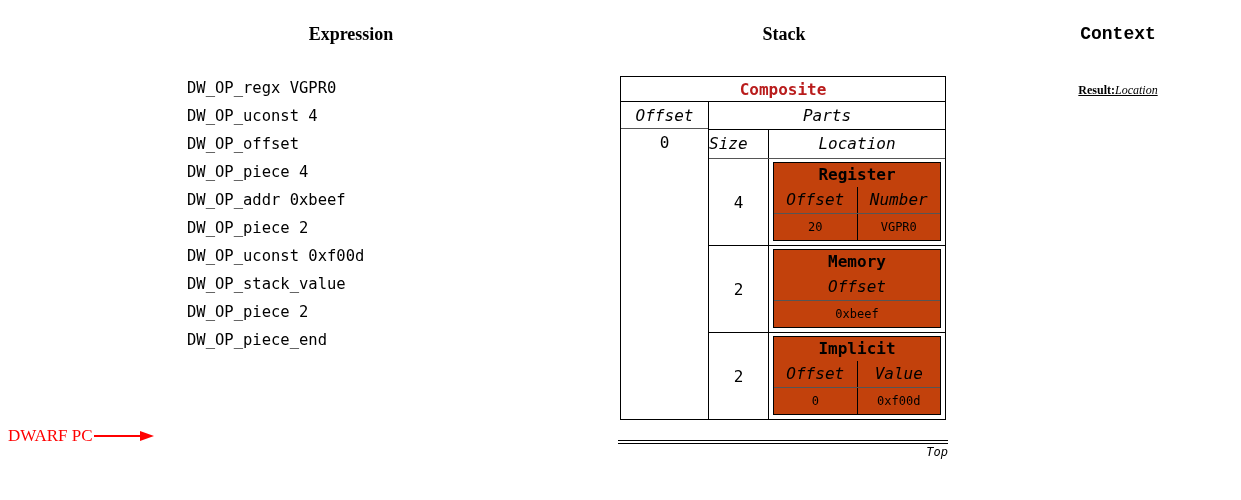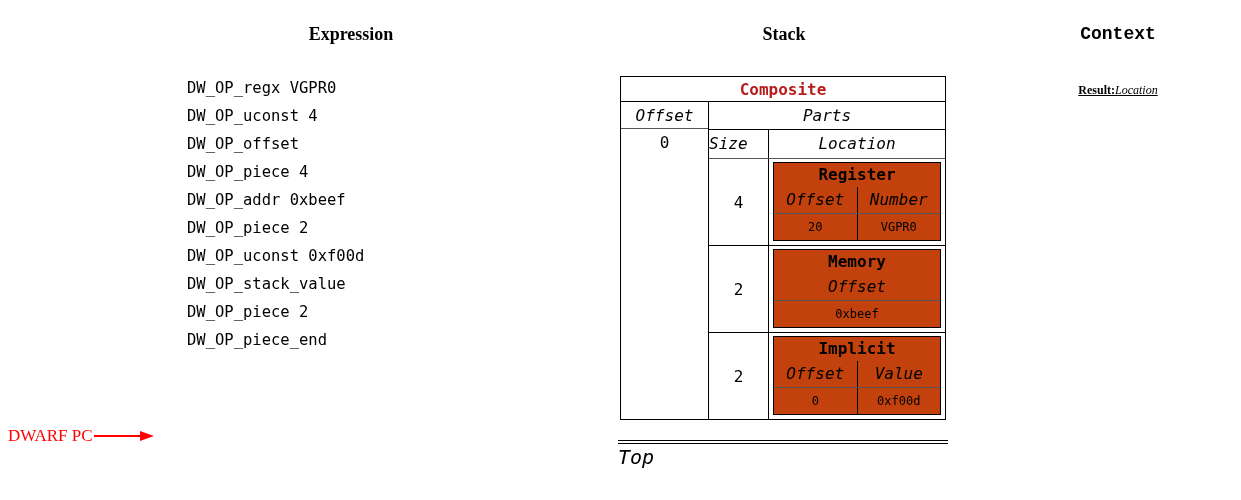--- a/index.html
+++ b/index.html
@@ -254,24 +254,24 @@
     height: 4px;
     border-top: 1.5px solid #000;
     border-bottom: 1.5px solid #000;
     box-sizing: border-box;
   }
   #stack-top-label {
     position: absolute;
     left: 618px;
     top: 445px;
     width: 330px;
-    text-align: left;
-    font-family: "DejaVu Sans Mono", monospace;
-    font-style: italic;
-    font-size: 20px;
+    text-align: right;
+    font-family: "DejaVu Sans Mono", monospace;
+    font-style: italic;
+    font-size: 12px;
   }
 
   
   #context-panel {
     position: absolute;
     left: 998px;
     top: 78px;
     width: 240px;
     text-align: center;
   }

